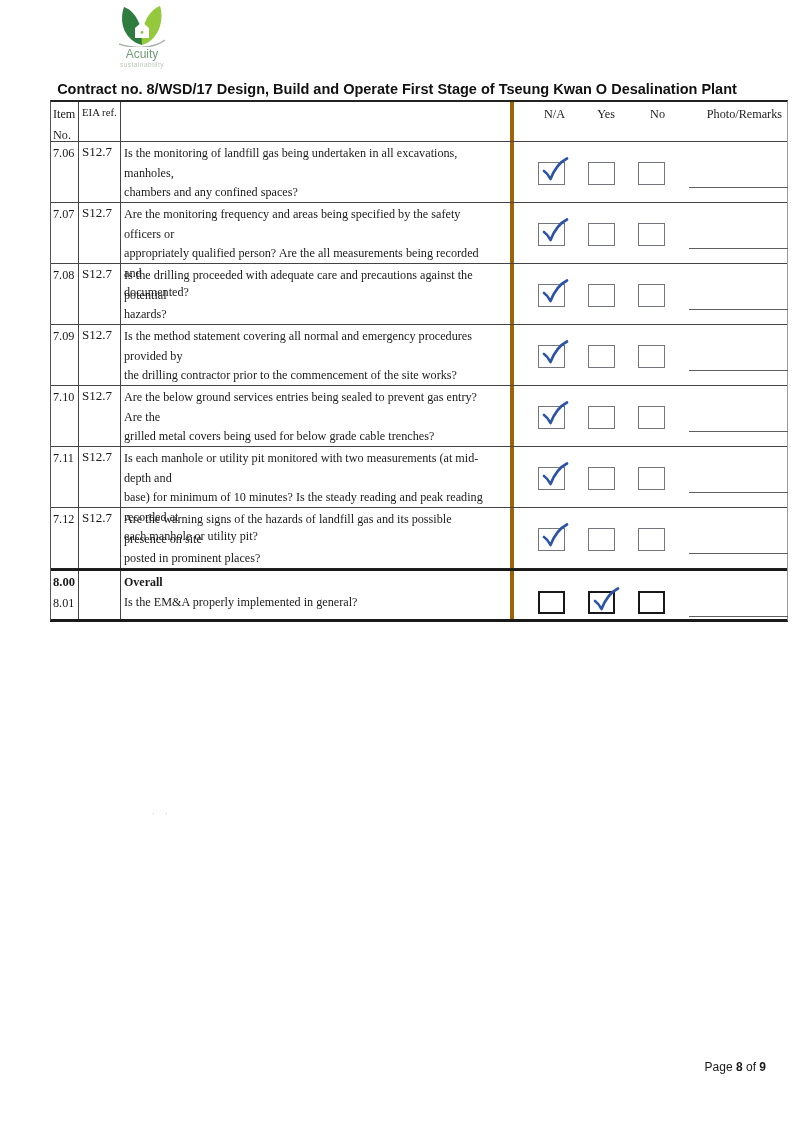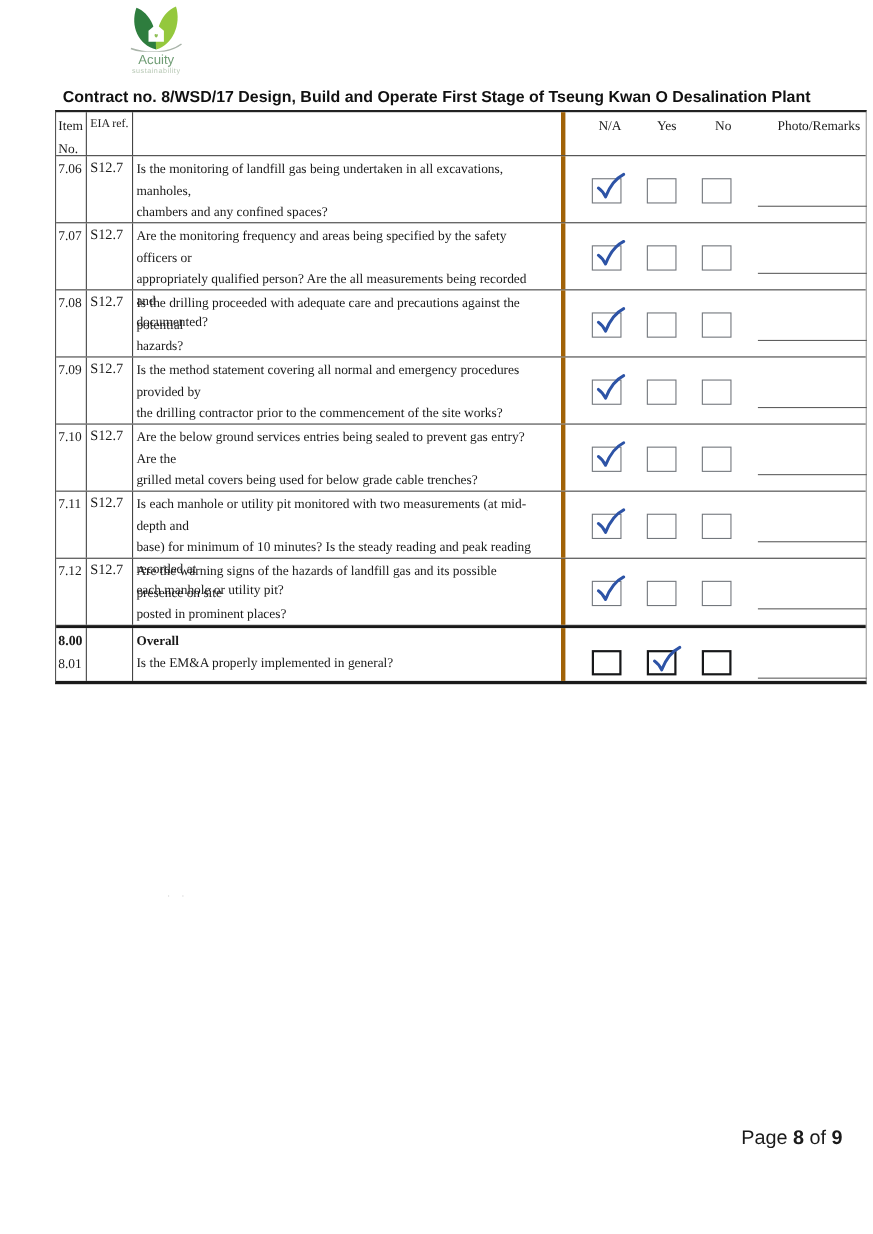--- a/index.html
+++ b/index.html
@@ -50,22 +50,22 @@
   
   .cb{position:absolute;top:20px;width:27px;height:23px;border:1.5px solid #73777d;background:#fff;}
   .cb-na{left:24px;} .cb-yes{left:74px;} .cb-no{left:124px;}
   .row-last .cb{border:2px solid #17181a;}
   .check{position:absolute;left:1px;top:-7px;width:30px;height:28px;pointer-events:none;}
   .remark-line{position:absolute;left:175px;top:45px;width:99px;border-bottom:1.5px solid #5f5f5f;}
 
   
   .artifact{position:absolute;left:152px;top:810px;color:#c9c9c9;font-size:8px;letter-spacing:4px;
             font-family:"DejaVu Sans",sans-serif;}
-  .footer{position:absolute;top:1024px;right:28px;font-family:"Liberation Sans",sans-serif;
-          font-size:18px;color:#1a1a1a;}
+  .footer{position:absolute;top:1060px;right:28px;font-family:"Liberation Sans",sans-serif;
+          font-size:12px;color:#1a1a1a;}
   .footer b{font-weight:bold;}
 </style>
 </head>
 <body>
 
 <div class="page">
 
   <div class="logo">
     <svg width="52" height="44" viewBox="0 0 52 44">
       <path d="M3 41 C 17 46 37 46 49 37" fill="none" stroke="#a9b4a9" stroke-width="1.4"></path>

